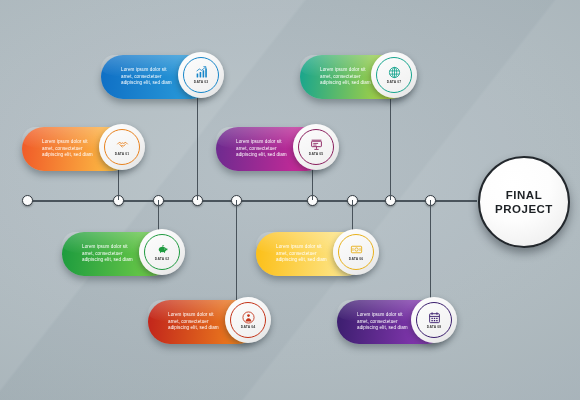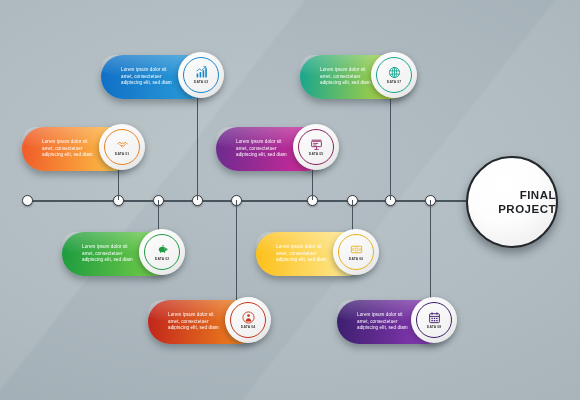--- a/index.html
+++ b/index.html
@@ -244,17 +244,17 @@
                 <rect x="6.3" y="16.6" width="2.6" height="2.4"></rect>
                 <rect x="10.7" y="16.6" width="2.6" height="2.4"></rect>
                 <rect x="15.1" y="16.6" width="2.6" height="2.4"></rect>
               </g>
             </svg></span>
           <span class="lbl">DATA 08</span>
         </div>
       </div>
     </div>
 
-  <div class="final" style="left:466px;top:156px;text-align:right;">
+  <div class="final" style="left:478px;top:156px;">
     <span>FINAL
 PROJECT</span>
   </div>
 </div>
 
 </body></html>

